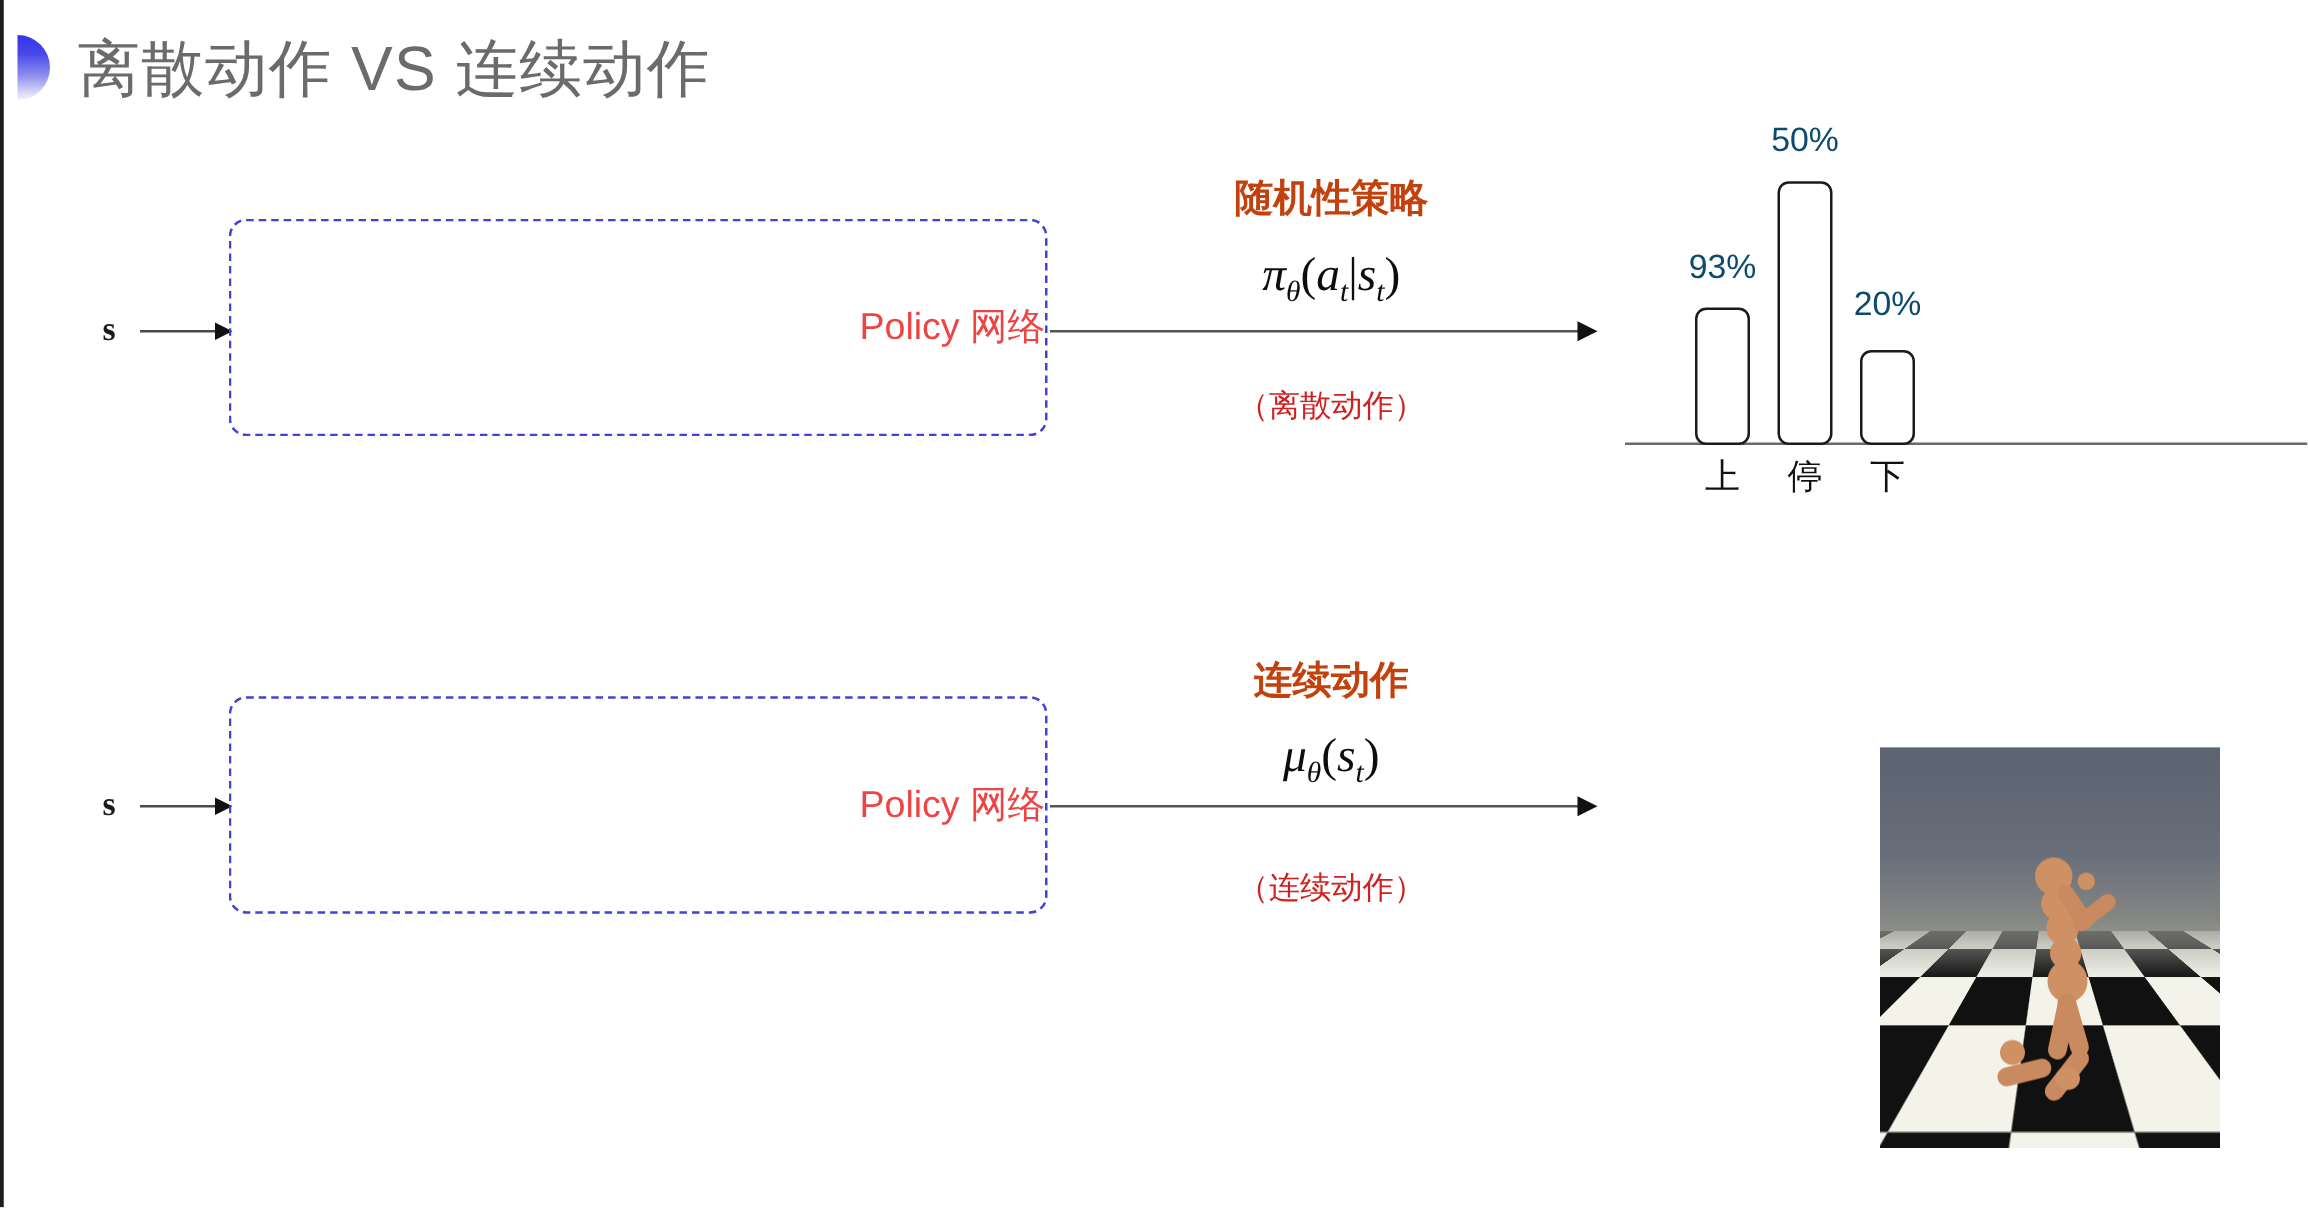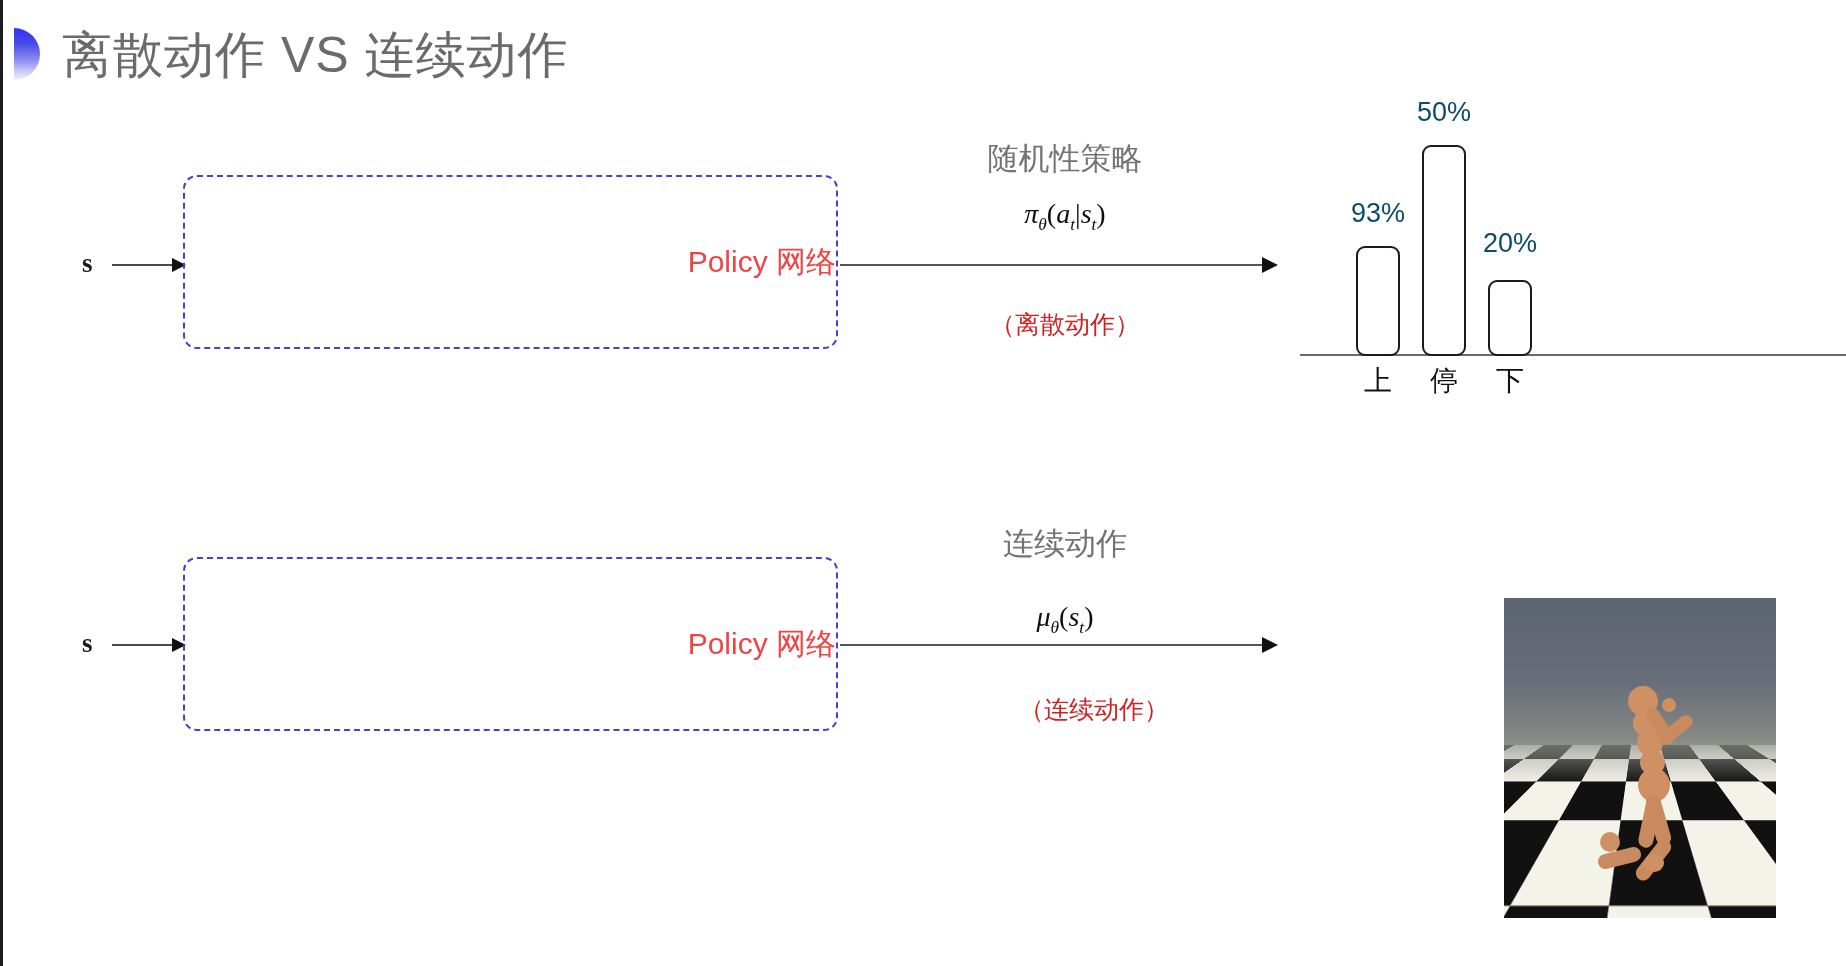--- a/index.html
+++ b/index.html
@@ -112,27 +112,28 @@
     top: -7px;
     border-left: 16px solid #111;
     border-top: 8px solid transparent;
     border-bottom: 8px solid transparent;
   }
 
   
   .policy-kind {
     position: absolute;
     font-size: 31px;
-    color: #737373;
-    white-space: nowrap;
-    text-align: center;
+    color: #c2410c;
+    white-space: nowrap;
+    text-align: center;
+    font-weight: bold;
   }
   .policy-formula {
     position: absolute;
-    font-size: 28px;
+    font-size: 38px;
     color: #0d0d0d;
     white-space: nowrap;
     text-align: center;
     font-family: "Liberation Serif", "DejaVu Serif", serif;
     font-style: italic;
   }
   .policy-formula .sub {
     font-size: 0.62em;
     vertical-align: sub;
     font-style: italic;
@@ -268,25 +269,25 @@
   <div class="arrow-in" style="left:112px; top:644px; width:72px;"></div>
 
   <div class="policy-box" style="left:183px; top:557px; width:655px; height:174px;">
     <div class="policy-box-label">Policy 网络</div>
   </div>
 
   <div class="arrow-out" style="left:840px; top:644px; width:435px;"></div>
 
   <div class="policy-kind" style="left:920px; top:523px; width:290px;">连续动作</div>
 
-  <div class="policy-formula" style="left:920px; top:583px; width:290px;margin-top:18px;">
+  <div class="policy-formula" style="left:920px; top:583px; width:290px;">
     <span>μ</span><span class="sub">θ</span><span class="up">(</span><span>s</span><span class="sub">t</span><span class="up">)</span>
   </div>
 
-  <div class="action-note" style="left:949px; top:693px; width:290px;">（连续动作）</div>
+  <div class="action-note" style="left:920px; top:693px; width:290px;">（连续动作）</div>
 
   <div class="sim-frame" style="left:1504px; top:598px; width:272px; height:320px;">
     <div class="sim-sky"></div>
     <div class="sim-floor"></div>
     <div class="sim-haze"></div>
 
     <span class="hm" style="left:124px; top:88px; width:30px; height:30px;"></span>
     <span class="hm" style="left:129px; top:112px; width:26px; height:26px;"></span>
     <span class="hm" style="left:133px; top:131px; width:26px; height:27px;"></span>
     <span class="hm" style="left:136px; top:152px; width:25px; height:25px;"></span>

